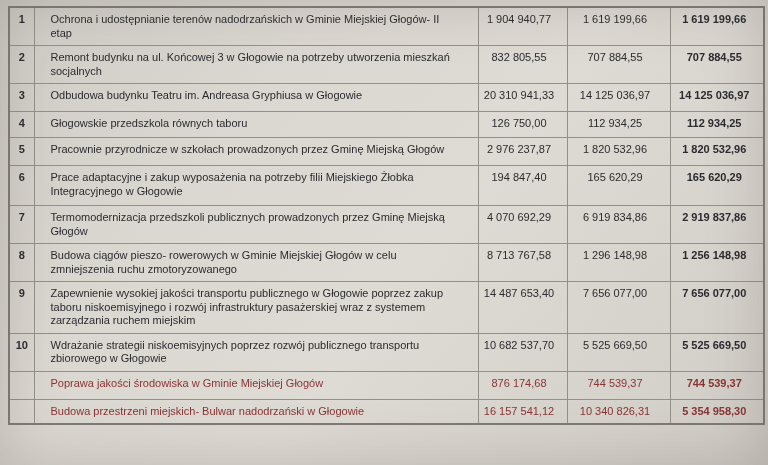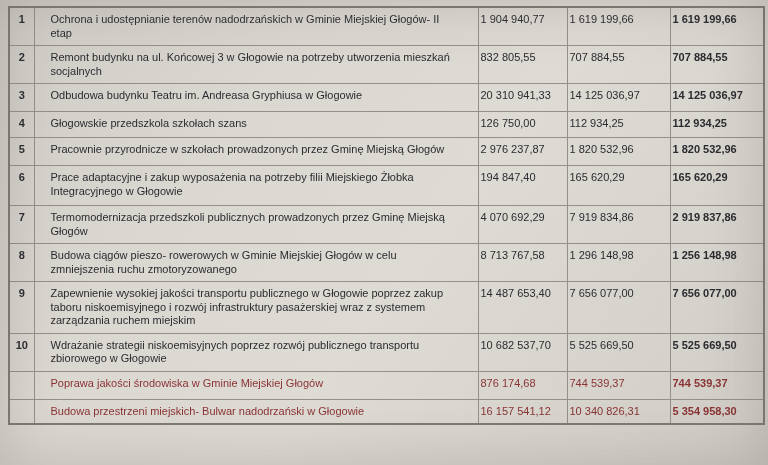--- a/index.html
+++ b/index.html
@@ -32,21 +32,21 @@
     overflow:hidden;
   }
   
   tr.head{height:56px}
   th.lp{font-size:11px;font-weight:bold;text-align:left;vertical-align:top;padding:3px 4px;}
   th.title{font-size:11px;font-weight:bold;text-align:left;vertical-align:bottom;padding:6px 8px;}
   th.num{font-size:10px;font-weight:bold;text-align:center;vertical-align:middle;line-height:13px;padding:2px 3px;}
   
   td.lp{font-weight:bold;text-align:center;padding:5px 2px;}
   td.title{padding:5px 16px;}
-  td.val{text-align:left;padding:5px 9px 4px 2px;white-space:nowrap;margin-top:25px;}
+  td.val{text-align:center;padding:5px 9px 4px 2px;white-space:nowrap;margin-top:25px;}
   td.val.grant{font-weight:bold;padding-right:7px;}
   tr.red-row td{color:#8a3434;}
   tr.red-row td.lp{color:#2b2b30;padding-left:47px;}
   
   tr.h30{height:30px}tr.h38{height:38px}tr.h28{height:28px}tr.h26{height:26px}
   tr.h40{height:40px}tr.h31{height:31px}tr.h48{height:48px}tr.h21{height:21px}
 </style>
 </head>
 <body>
 
@@ -76,21 +76,21 @@
   </tr>
   <tr class="h28">
     <td class="lp">3</td>
     <td class="title">Odbudowa budynku Teatru im. Andreasa Gryphiusa w Głogowie</td>
     <td class="val">20 310 941,33</td>
     <td class="val">14 125 036,97</td>
     <td class="val grant">14 125 036,97</td>
   </tr>
   <tr class="h26">
     <td class="lp">4</td>
-    <td class="title">Głogowskie przedszkola szkołach szans</td>
+    <td class="title">Głogowskie przedszkola równych taboru</td>
     <td class="val">126 750,00</td>
     <td class="val">112 934,25</td>
     <td class="val grant">112 934,25</td>
   </tr>
   <tr class="h28">
     <td class="lp">5</td>
     <td class="title">Pracownie przyrodnicze w szkołach prowadzonych przez Gminę Miejską Głogów</td>
     <td class="val">2 976 237,87</td>
     <td class="val">1 820 532,96</td>
     <td class="val grant">1 820 532,96</td>
@@ -99,21 +99,21 @@
     <td class="lp">6</td>
     <td class="title">Prace adaptacyjne i zakup wyposażenia na potrzeby filii Miejskiego  Żłobka Integracyjnego w Głogowie</td>
     <td class="val">194 847,40</td>
     <td class="val">165 620,29</td>
     <td class="val grant">165 620,29</td>
   </tr>
   <tr class="h30">
     <td class="lp">7</td>
     <td class="title">Termomodernizacja przedszkoli publicznych prowadzonych przez Gminę Miejską Głogów</td>
     <td class="val">4 070 692,29</td>
-    <td class="val">7 919 834,86</td>
+    <td class="val">6 919 834,86</td>
     <td class="val grant">2 919 837,86</td>
   </tr>
   <tr class="h31">
     <td class="lp">8</td>
     <td class="title">Budowa ciągów pieszo- rowerowych w Gminie Miejskiej Głogów w celu zmniejszenia ruchu zmotoryzowanego</td>
     <td class="val">8 713 767,58</td>
     <td class="val">1 296 148,98</td>
     <td class="val grant">1 256 148,98</td>
   </tr>
   <tr class="h48">

